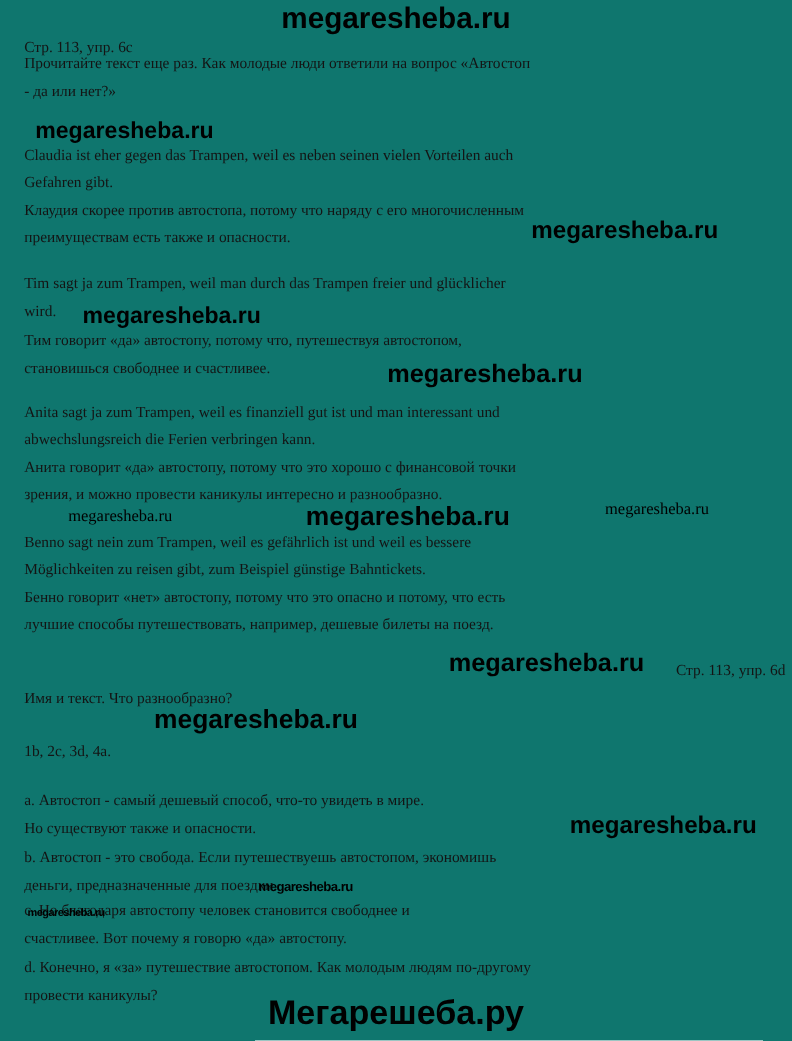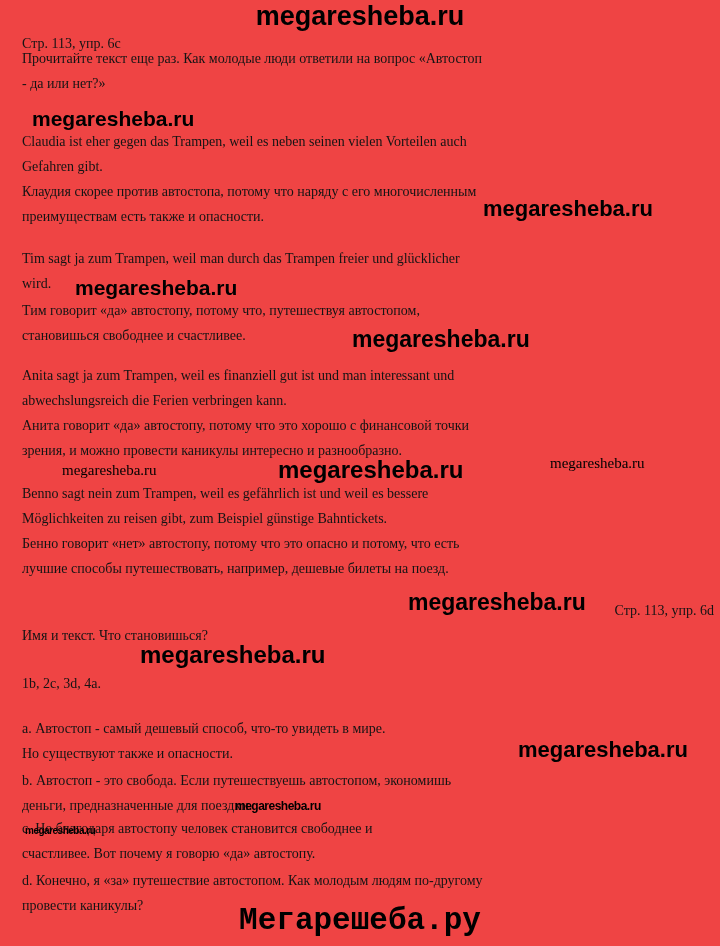--- a/index.html
+++ b/index.html
@@ -4,40 +4,40 @@
 <style>
   html, body {
     margin: 0;
     padding: 0;
     background: #ffffff;
   }
   .page {
     position: relative;
     width: 720px;
     height: 946px;
-    background: #ef4444;
+    background: #0f766e;
     color: #141414;
     font-family: "Liberation Serif", serif;
     overflow: hidden;
   }
   
   .site-header {
     position: absolute;
     top: 1px; left: 0; right: 0;
     text-align: center;
     font-family: "Liberation Sans", sans-serif;
     font-weight: bold;
     font-size: 27px;
     color: #000;
   }
   .site-footer {
     position: absolute;
     top: 903px; left: 0; right: 0;
     text-align: center;
-    font-family: Liberation Mono, monospace;
+    font-family: Liberation Sans, sans-serif;
     font-weight: bold;
     font-size: 31px;
     color: #000;
   }
   
   .para {
     position: absolute;
     left: 22px;
     width: 692px;
     font-size: 14px;
@@ -112,21 +112,21 @@
 abwechslungsreich die Ferien verbringen kann.</p>
   <p class="para p-anita-ru">Анита говорит «да» автостопу, потому что это хорошо с финансовой точки
 зрения, и можно провести каникулы интересно и разнообразно.</p>
 
   <p class="para p-benno-de">Benno sagt nein zum Trampen, weil es gefährlich ist und weil es bessere
 Möglichkeiten zu reisen gibt, zum Beispiel günstige Bahntickets.</p>
   <p class="para p-benno-ru">Бенно говорит «нет» автостопу, потому что это опасно и потому, что есть
 лучшие способы путешествовать, например, дешевые билеты на поезд.</p>
 
   <p class="para p-label6d">Стр. 113, упр. 6d</p>
-  <p class="para p-task6d">Имя и текст. Что становишься?</p>
+  <p class="para p-task6d">Имя и текст. Что разнообразно?</p>
   <p class="para p-key">1b, 2c, 3d, 4a.</p>
 
   <p class="para p-opt-a">a. Автостоп - самый дешевый способ, что-то увидеть в мире.
 Но существуют также и опасности.</p>
   <p class="para p-opt-b">b. Автостоп - это свобода. Если путешествуешь автостопом, экономишь
 деньги, предназначенные для поездки.</p>
   <p class="para p-opt-c">c. Но благодаря автостопу человек становится свободнее и
 счастливее. Вот почему я говорю «да» автостопу.</p>
   <p class="para p-opt-d">d. Конечно, я «за» путешествие автостопом. Как молодым людям по-другому
 провести каникулы?</p>

